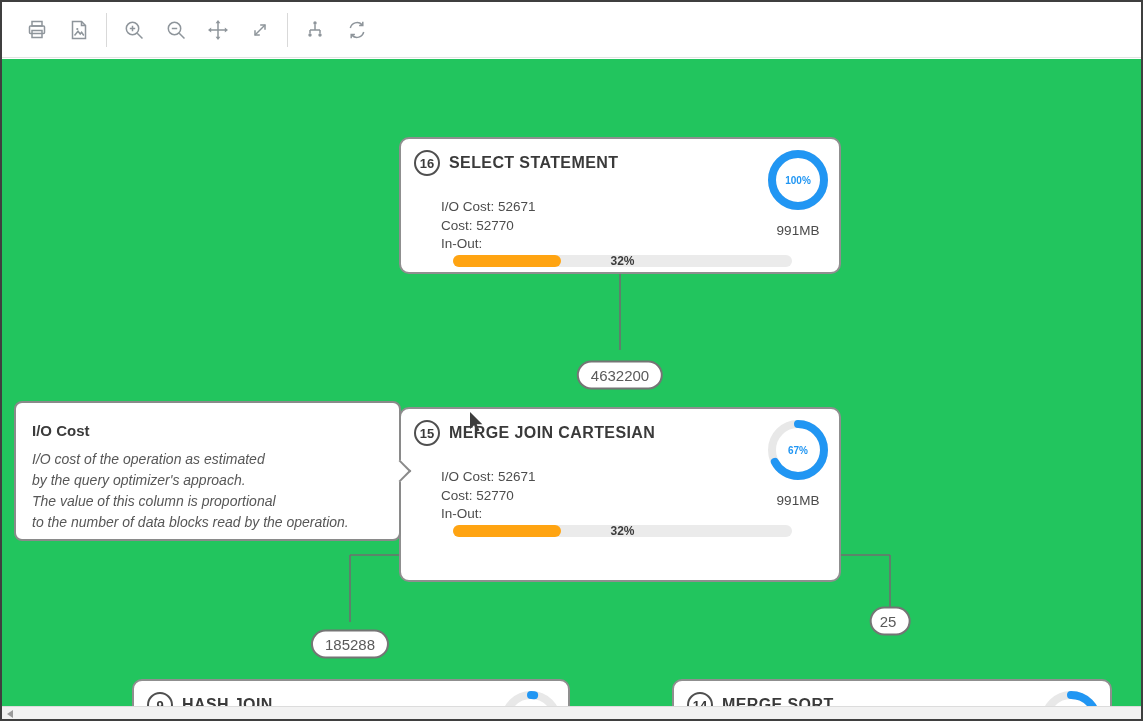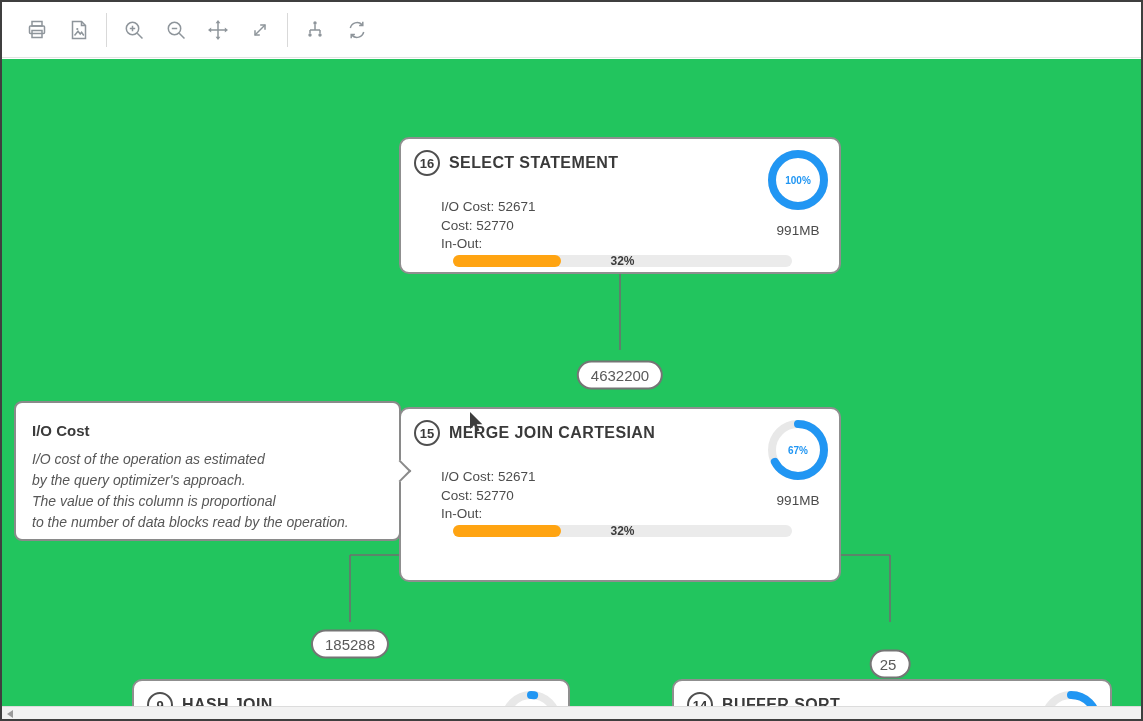--- a/index.html
+++ b/index.html
@@ -206,36 +206,36 @@
           <circle class="donut-arc" cx="32" cy="32" r="26" transform="rotate(-90 32 32)" stroke-dasharray="3.267256359733385 163.36281798666926"></circle>
         </svg>
         <div class="donutlabel">2%</div>
       </div>
 
     </div>
 
     <div class="pnode" style="left:670px; top:620px; width:440px; height:120px;">
       <div class="head">
         <div class="badge">14</div>
-        <div class="ptitle">BUFFER SORT</div>
+        <div class="ptitle">MERGE SORT</div>
       </div>
 
       <div class="donutwrap" style="left:365px; top:8px;">
         <svg width="64" height="64" viewBox="0 0 64 64">
           <circle class="donut-track" cx="32" cy="32" r="26"></circle>
           <circle class="donut-arc" cx="32" cy="32" r="26" transform="rotate(-90 32 32)" stroke-dasharray="52.27610175573416 163.36281798666926"></circle>
         </svg>
         <div class="donutlabel">32%</div>
       </div>
 
     </div>
 
     <div class="pill" style="left:618px; top:316px;">4632200</div>
     <div class="pill" style="left:348px; top:585px;">185288</div>
-    <div class="pill" style="left:888px; top:605px;padding-left:8px;">25</div>
+    <div class="pill" style="left:888px; top:562px;padding-left:8px;">25</div>
 
     <div class="tooltip">
       <div class="tt-title">I/O Cost</div>
       <div class="tt-body">
         <div>I/O cost of the operation as estimated</div>
         <div>by the query optimizer's approach.</div>
         <div>The value of this column is proportional</div>
         <div>to the number of data blocks read by the operation.</div>
       </div>
       <div class="tt-arrow"></div>

